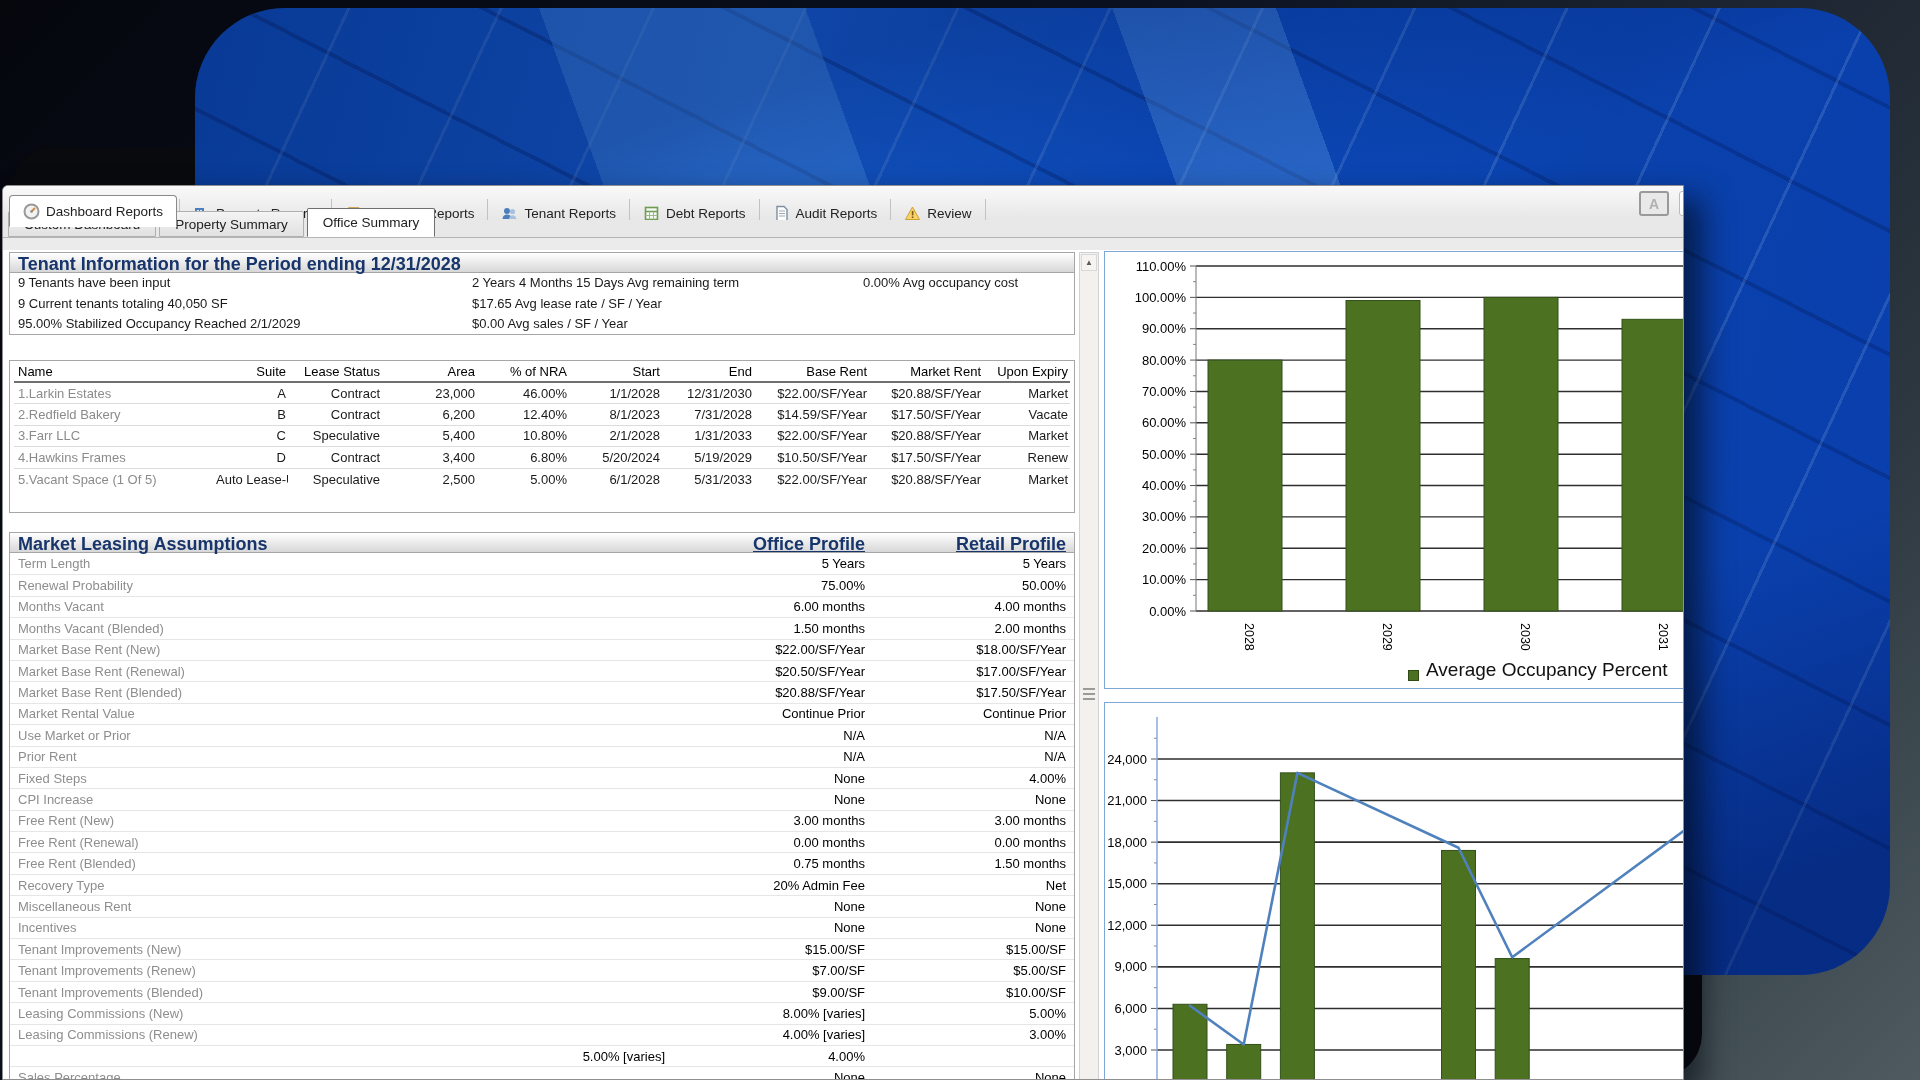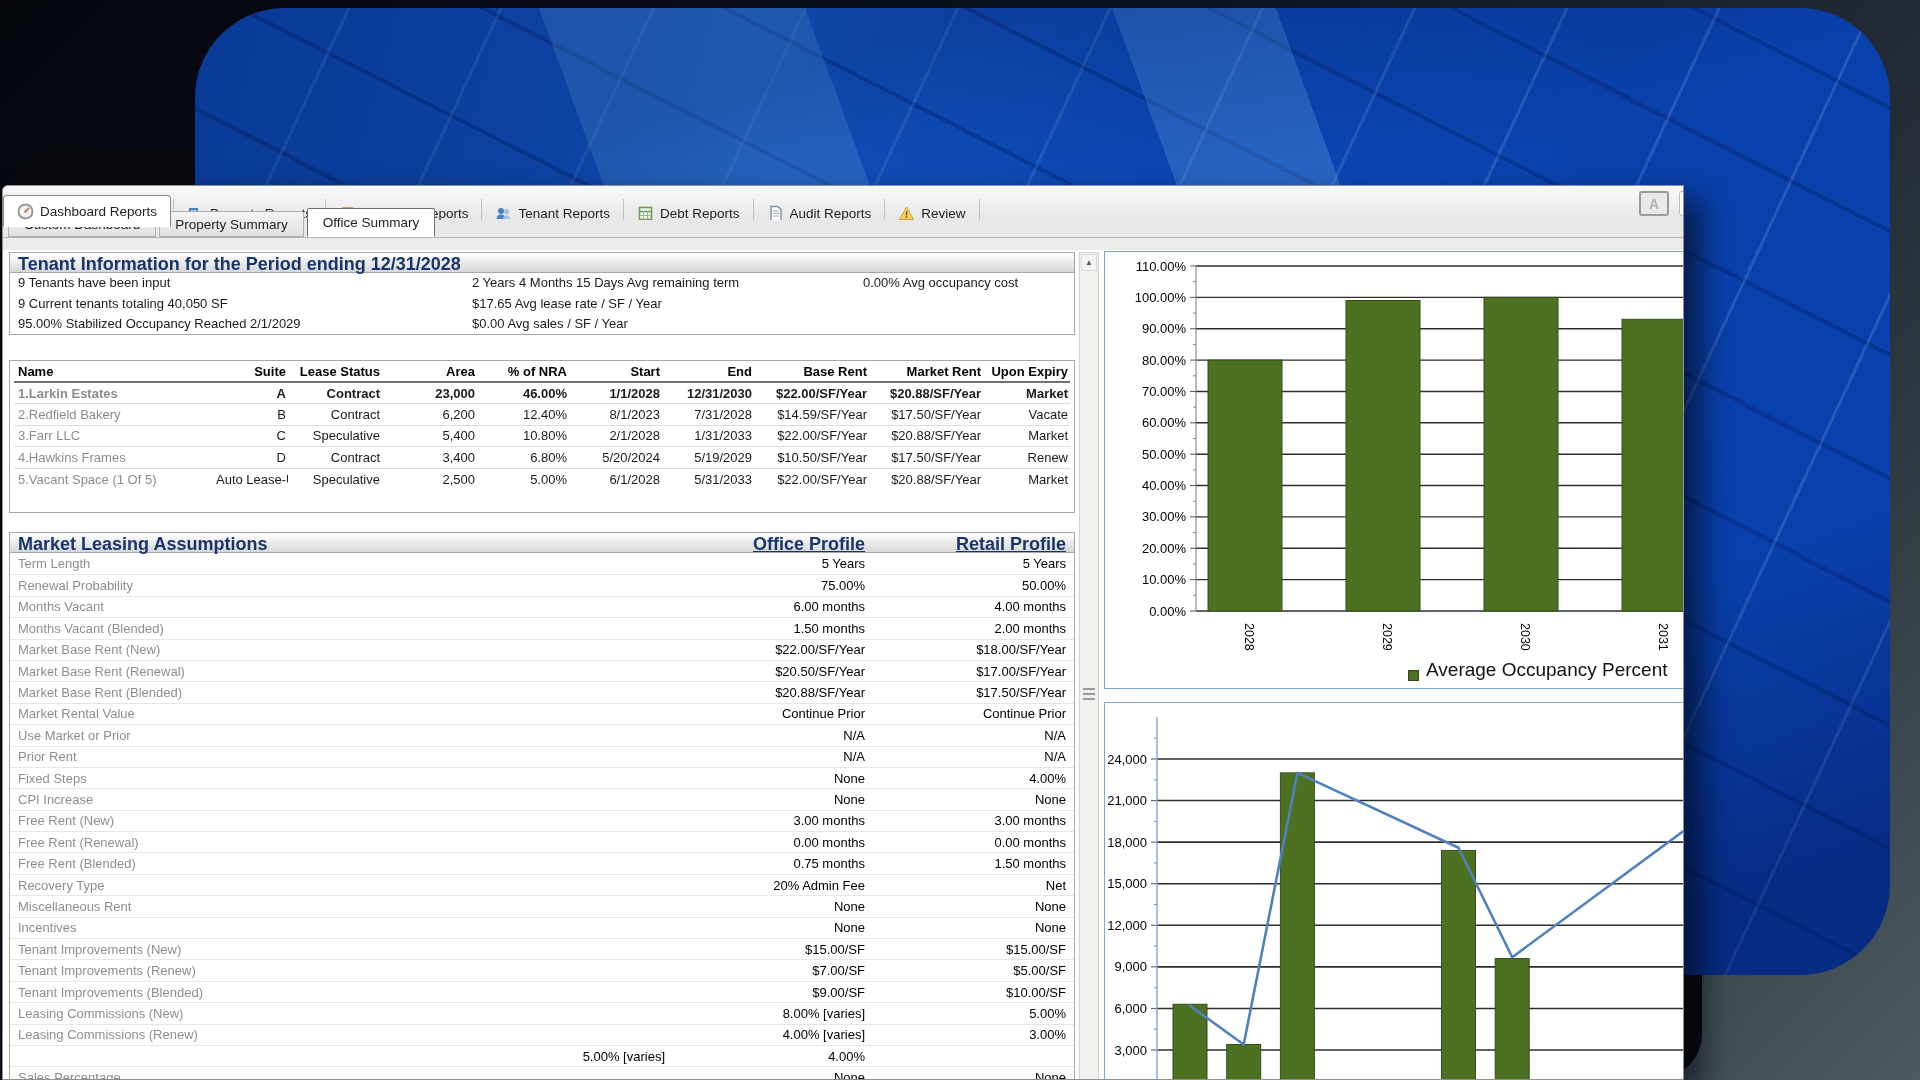--- a/index.html
+++ b/index.html
@@ -43,21 +43,21 @@
   .app-window{
     position:absolute;left:2px;top:185px;width:1682px;height:895px;
     background:#ebebeb;border:1px solid #8f8f8f;border-radius:6px 0 0 0;
     box-shadow:18px 14px 30px rgba(2,5,14,.6);
     overflow:hidden;font-size:13px;color:#1a1a1a;
   }
   
   .toolbar{
     position:absolute;left:0;top:0;right:0;height:42px;
     background:linear-gradient(#f9f9f9,#e3e3e3);
-    border-bottom:1px solid #cfcfcf;display:flex;align-items:flex-end;
+    border-bottom:1px solid #cfcfcf;display:flex;align-items:flex-end;padding-left:6px;
   }
   .rtab{
     display:flex;align-items:center;gap:6px;height:28px;padding:0 13px;
     font-size:13.5px;color:#222;border-right:1px solid #c2c2c2;cursor:default;white-space:nowrap;
   }
   .rtab.first-sep{border-left:1px solid #c2c2c2;}
   .rtab.active{
     height:32px;background:#fff;border:1px solid #8a8a8a;border-bottom:1px solid #fff;
     border-radius:4px 4px 0 0;margin-right:2px;position:relative;z-index:2;
   }
@@ -97,23 +97,23 @@
   .sec-header .hc2,.sec-header .hc3{text-align:right;text-decoration:underline;}
   
   #sec-info{top:2px;height:83px;}
   .info-row{position:relative;height:20.5px;padding-top:2px;}
   .info-c1{position:absolute;left:8px;}
   .info-c2{position:absolute;left:462px;}
   .info-c3{position:absolute;left:853px;}
   
   #sec-tenants{top:110px;height:153px;}
   table.tt{border-collapse:collapse;table-layout:fixed;width:1056px;margin-left:4px;font-size:13px;}
-  table.tt th{font-weight:bold;color:#000;border-bottom:2px solid #6f6f6f;height:21px;}
+  table.tt th{font-weight:normal;color:#000;border-bottom:2px solid #6f6f6f;height:21px;}
   table.tt td{height:21.5px;border-top:1px solid #dcdcdc;}
-  table.tt tr:first-child td{border-top:none;font-weight:bold;}
+  table.tt tr:first-child td{border-top:none;}
   table.tt th,table.tt td{padding:0 2px;text-align:right;white-space:nowrap;overflow:hidden;}
   table.tt th:first-child,table.tt td:first-child{text-align:left;padding-left:4px;}
   td.tenant-name{color:#8b8b8b;}
   
   #sec-market{top:282px;height:556px;}
   .ml-row{
     display:grid;grid-template-columns:647px 200px 201px;height:21.4px;align-items:center;
     padding:0 10px 0 8px;border-top:1px solid #e6e6e6;font-size:13px;
   }
   .ml-row:first-of-type{border-top:none;}

